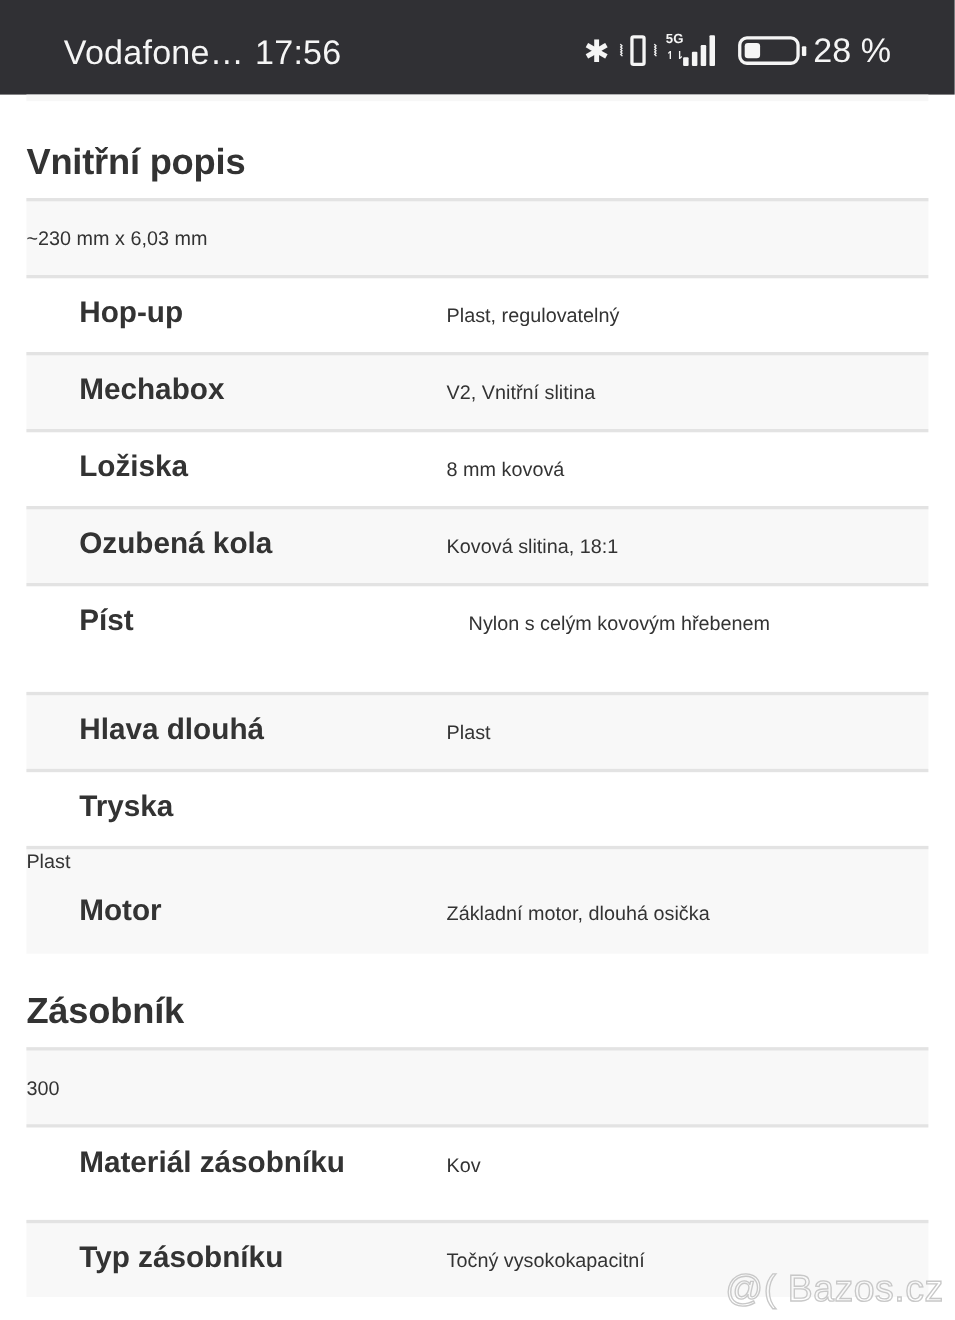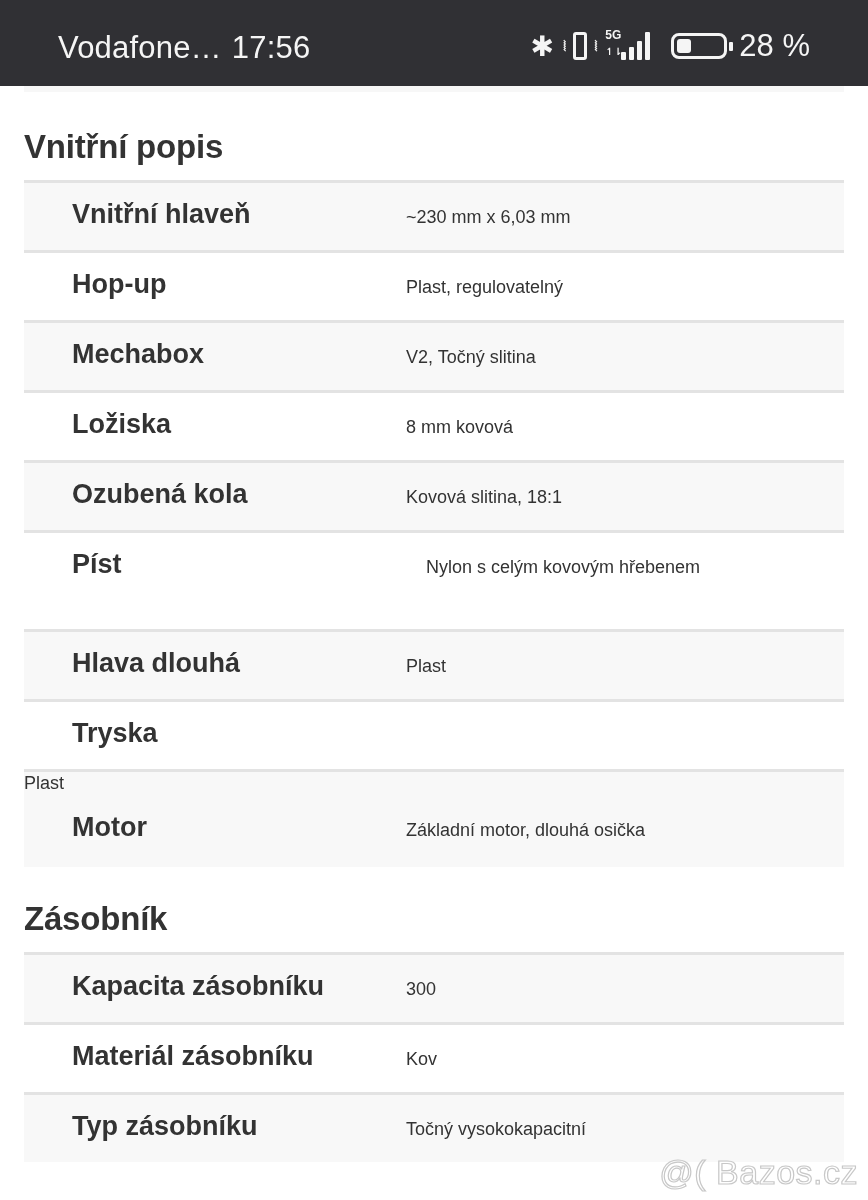--- a/index.html
+++ b/index.html
@@ -80,30 +80,29 @@
     <span class="bat-pct">28 %</span>
   </div>
 </div>
 
 <div class="top-strip"></div>
 
 <div class="section" style="top:128px;">
   <div class="section-title" style="height:52px;">Vnitřní popis</div>
   <div class="table">
     <div class="row alt" style="height:70px;">
-      <div class="k">Vnitřní hlaveň</div>
       <div class="v">~230 mm x 6,03 mm</div>
     </div>
     <div class="row" style="height:70px;">
       <div class="k">Hop-up</div>
       <div class="v">Plast, regulovatelný</div>
     </div>
     <div class="row alt" style="height:70px;">
       <div class="k">Mechabox</div>
-      <div class="v">V2, Točný slitina</div>
+      <div class="v">V2, Vnitřní slitina</div>
     </div>
     <div class="row" style="height:70px;">
       <div class="k">Ložiska</div>
       <div class="v">8 mm kovová</div>
     </div>
     <div class="row alt" style="height:70px;">
       <div class="k">Ozubená kola</div>
       <div class="v">Kovová slitina, 18:1</div>
     </div>
     <div class="row" style="height:99px;gap:20px;">
@@ -122,24 +121,23 @@
       <div class="k">Motor</div>
       <div class="v">Základní motor, dlouhá osička</div>
     </div>
   </div>
 </div>
 
 <div class="section" style="top:900px;">
   <div class="section-title" style="height:52px;">Zásobník</div>
   <div class="table">
     <div class="row alt" style="height:70px;">
-      <div class="k">Kapacita zásobníku</div>
       <div class="v">300</div>
     </div>
-    <div class="row" style="height:70px;">
+    <div class="row" style="height:87px;">
       <div class="k">Materiál zásobníku</div>
       <div class="v">Kov</div>
     </div>
     <div class="row alt" style="height:70px;">
       <div class="k">Typ zásobníku</div>
       <div class="v">Točný vysokokapacitní</div>
     </div>
   </div>
 </div>
 

